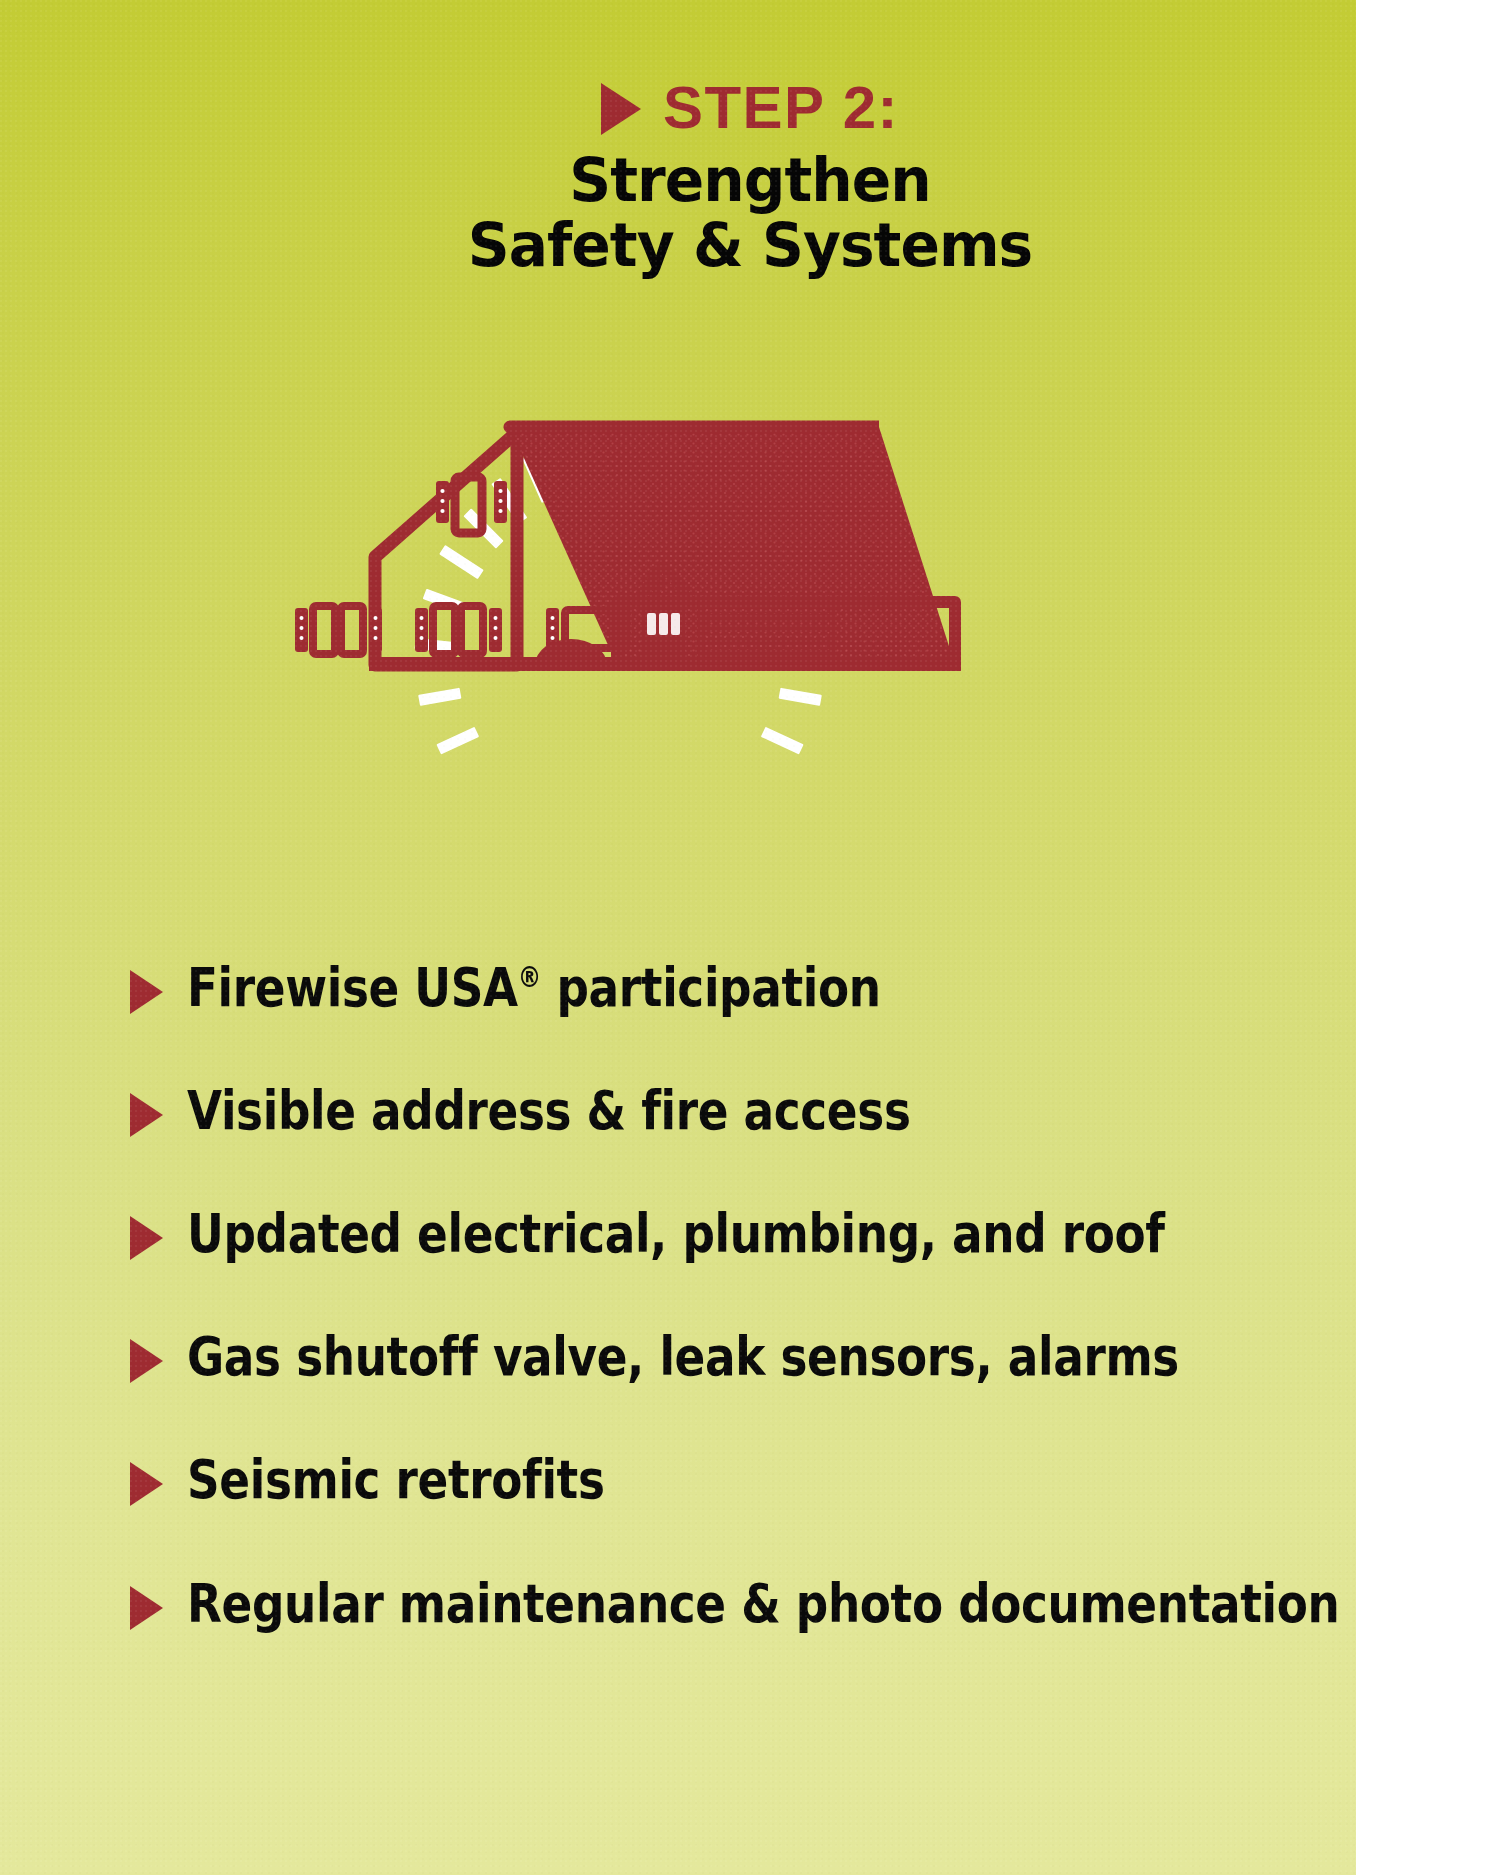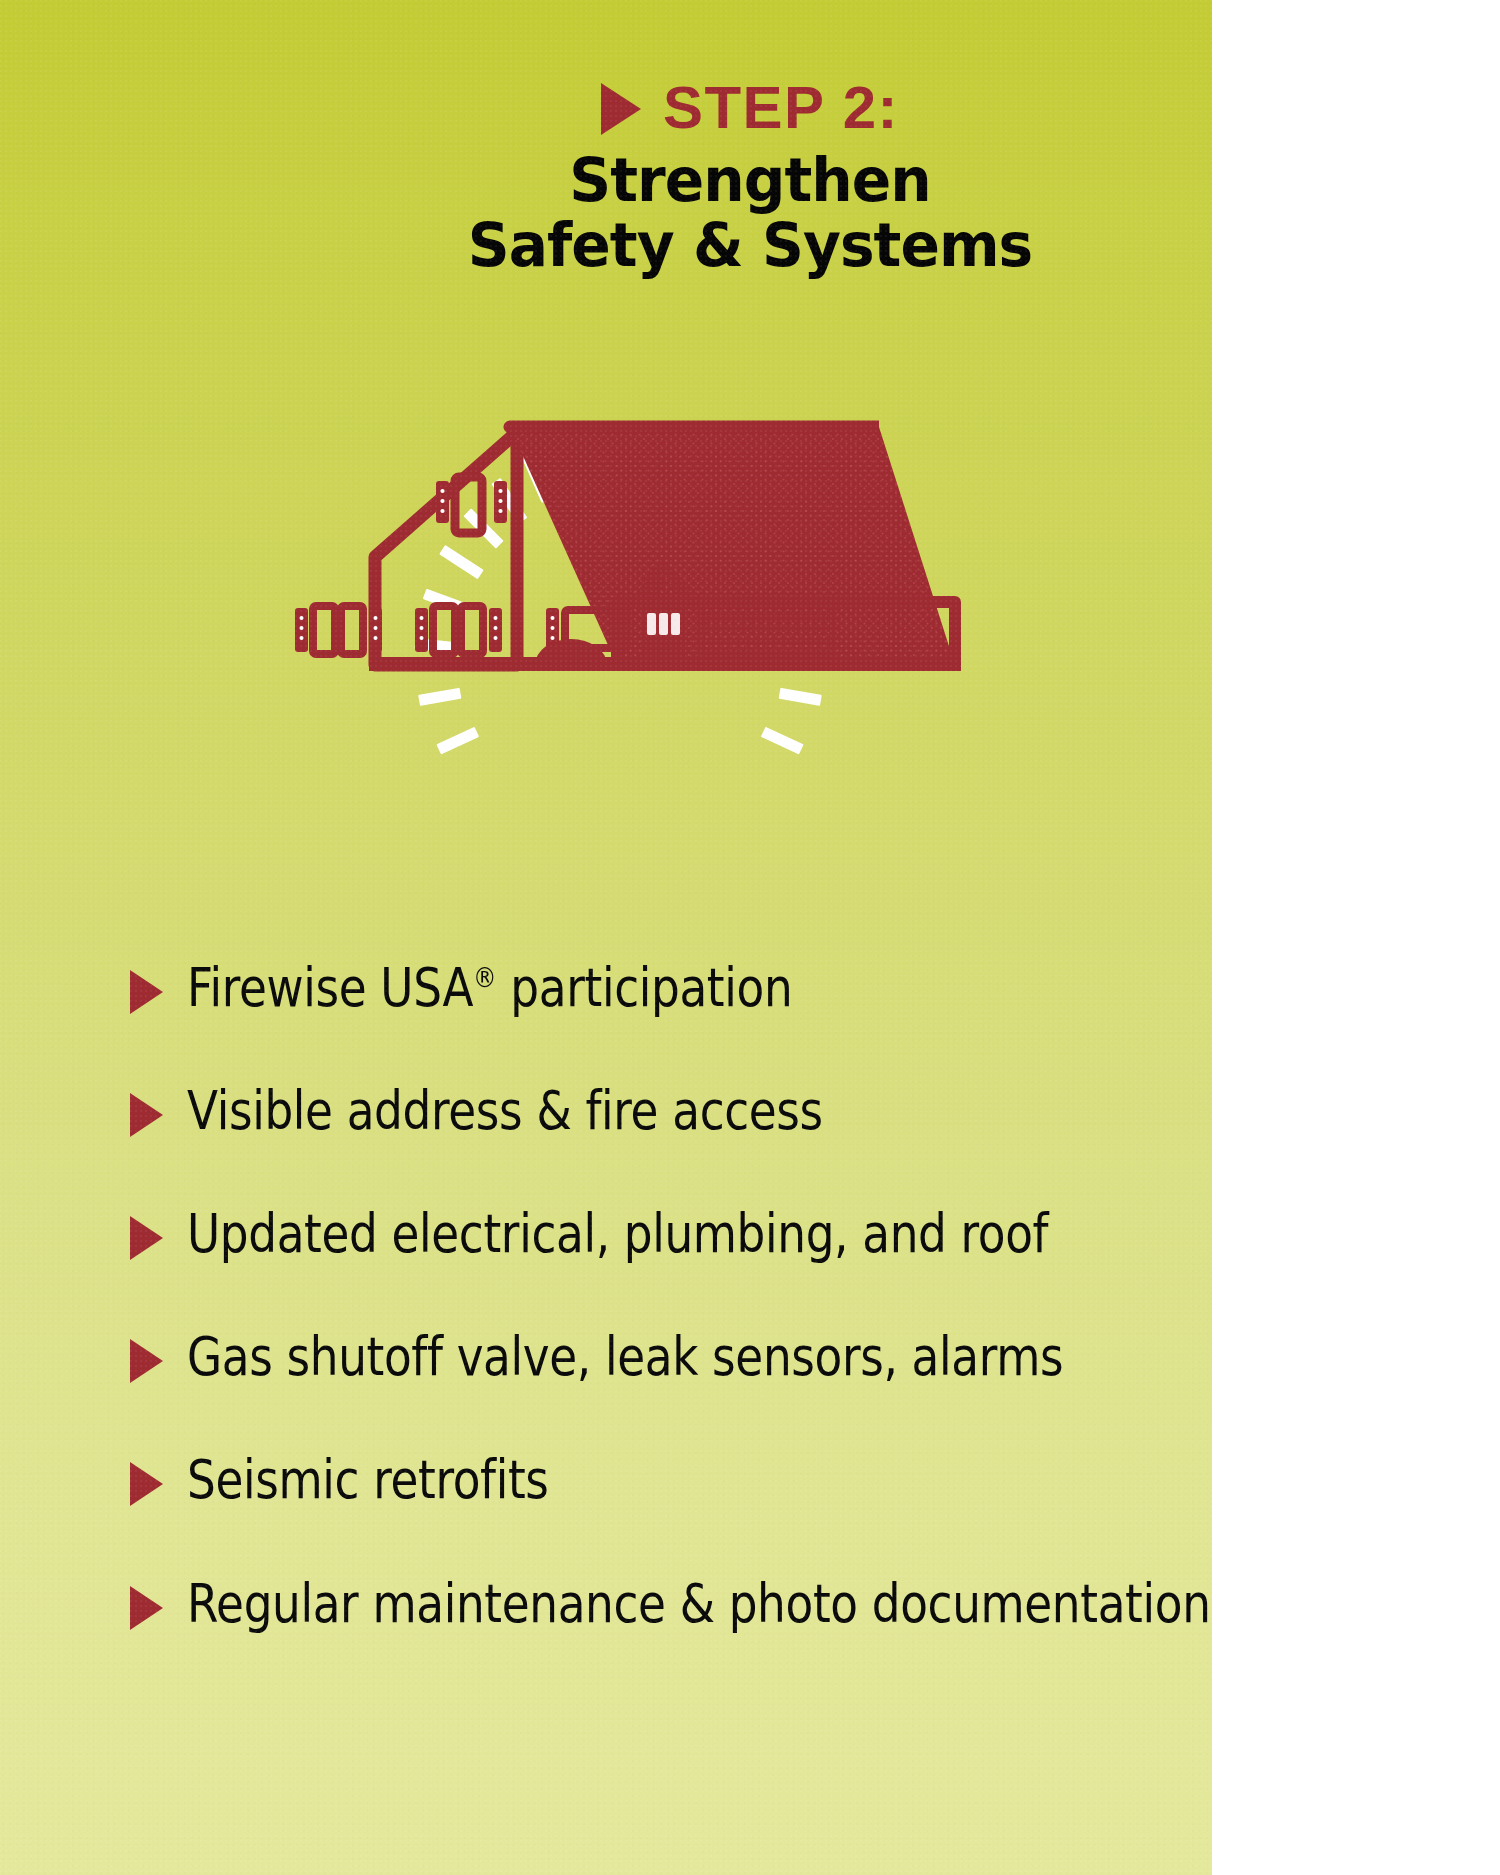--- a/index.html
+++ b/index.html
@@ -9,21 +9,21 @@
   }
   body {
     width: 1500px;
     height: 1875px;
     overflow: hidden;
     font-family: "Liberation Sans", sans-serif;
   }
 
   #poster {
     position: relative;
-    width: 1212px;
+    width: 1356px;
     height: 1875px;
     background:
       linear-gradient(to bottom,
         #c3cc34 0%,
         #c8d045 12%,
         #cdd457 26%,
         #d4da6d 44%,
         #dae084 62%,
         #e0e593 80%,
         #e4e89c 100%);
@@ -103,20 +103,21 @@
   .bullets {
     position: absolute;
     top: 960px;
     left: 130px;
     width: 1320px;
   }
   .bullet-row {
     display: flex;
     align-items: flex-start;
     margin-bottom: 68px;
+    font-weight: bold;
   }
   .bullet-row:last-child { margin-bottom: 9px; }
   .bullet-marker {
     flex: 0 0 auto;
     width: 0; height: 0;
     border-top: 22px solid transparent;
     border-bottom: 22px solid transparent;
     border-left: 33px solid #9e2b31;
     margin-top: 10px;
     margin-right: 24px;

